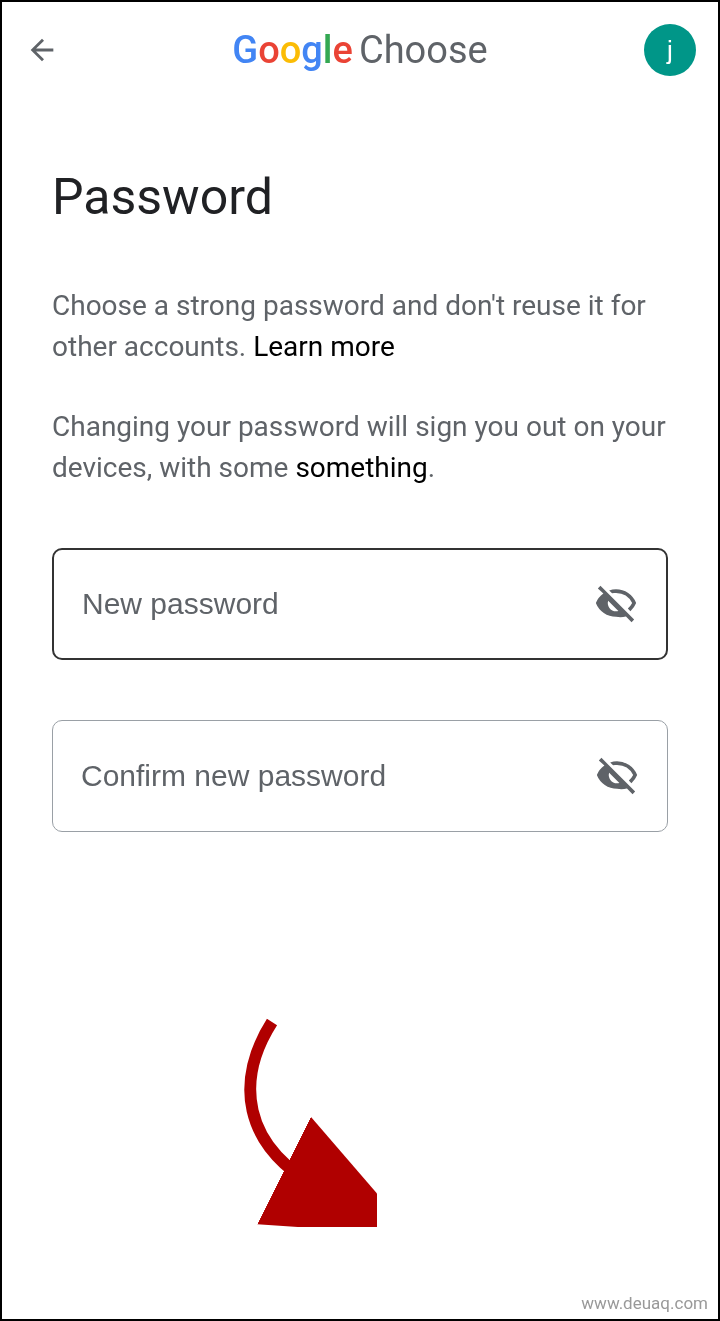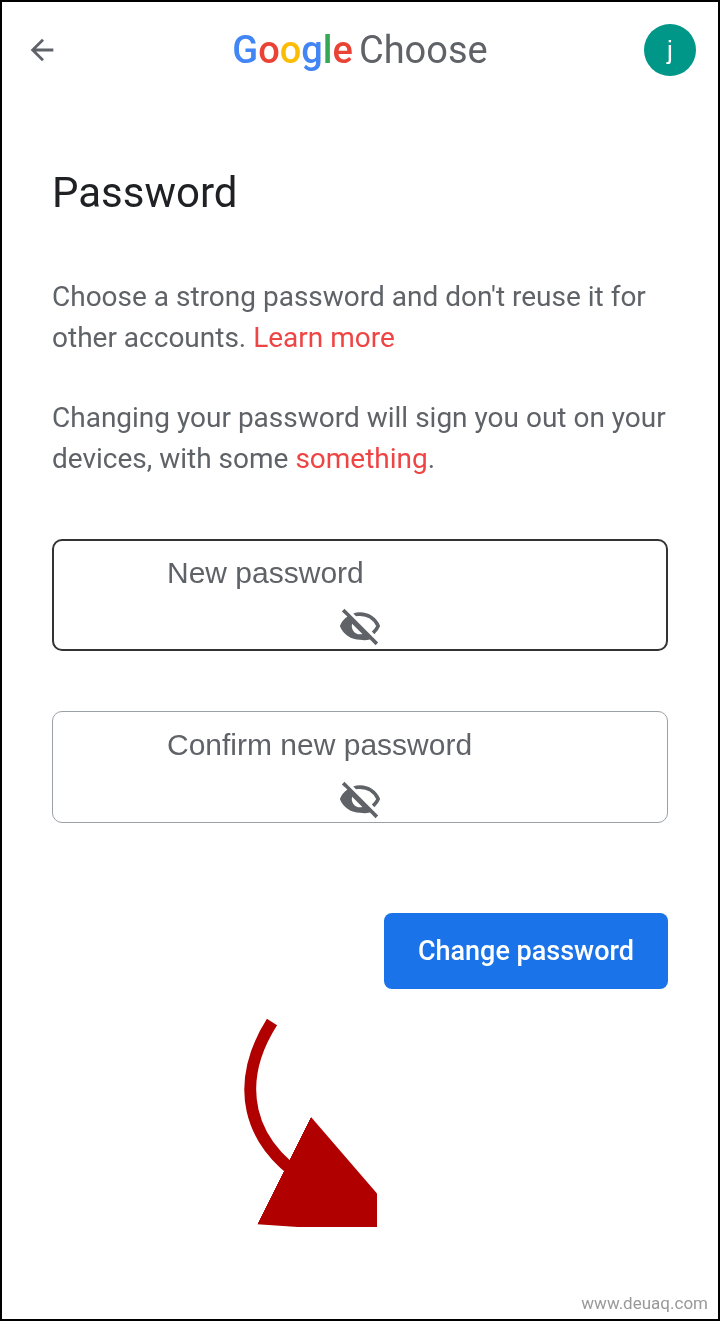--- a/index.html
+++ b/index.html
@@ -8,24 +8,24 @@
     .header { height: 96px; display: flex; align-items: center; padding: 0 20px; position: relative; }
     .back-arrow { width: 40px; height: 40px; display: flex; align-items: center; justify-content: center; cursor: pointer; }
     .title-wrap { position: absolute; left: 50%; top: 50%; transform: translate(-50%, -50%); display: flex; align-items: baseline; font-size: 38px; }
     .g-blue { color: #4285F4; font-weight: 500; }
     .g-red { color: #EA4335; font-weight: 500; }
     .g-yellow { color: #FBBC05; font-weight: 500; }
     .g-green { color: #34A853; font-weight: 500; }
     .account-word { color: #5f6368; font-weight: 400; margin-left: 6px; }
     .avatar { position: absolute; right: 22px; top: 22px; width: 52px; height: 52px; border-radius: 50%; background: #009688; color: #fff; display: flex; align-items: center; justify-content: center; font-size: 26px; font-family: Arial; }
     .content { padding: 0 50px; }
-    .page-title { font-size: 42px; color: #202124; font-weight: 400; margin-top: 70px; margin-bottom: 60px; }
+    .page-title { font-size: 50px; color: #202124; font-weight: 400; margin-top: 70px; margin-bottom: 60px; }
     .desc { font-size: 28px; color: #5f6368; line-height: 1.45; margin-bottom: 40px; }
-    .link { color: #ef4444; cursor: pointer; }
-    .input-box { width: 100%; height: 112px; border: 2px solid #333; border-radius: 10px; margin-top: 60px; display: flex; align-items: center; padding: 0 28px; flex-direction: column; }
+    .link { color: #000000; cursor: pointer; }
+    .input-box { width: 100%; height: 112px; border: 2px solid #333; border-radius: 10px; margin-top: 60px; display: flex; align-items: center; padding: 0 28px; }
     .input-box.light { border-color: #9aa0a6; border-width: 1px; justify-content: center; }
     .input-field { flex: 1; border: none; outline: none; font-size: 30px; color: #5f6368; background: transparent; }
     .input-field::placeholder { color: #5f6368; }
     .eye-icon { width: 44px; height: 44px; display: flex; align-items: center; justify-content: center; cursor: pointer; }
     .strength { padding: 0 30px; margin-top: 70px; }
     .strength-title { font-size: 27px; color: #5f6368; font-weight: 500; margin-bottom: 18px; }
     .strength-desc { font-size: 27px; color: #5f6368; line-height: 1.5; }
     .btn-row { display: flex; justify-content: flex-end; margin-top: 90px; }
     .change-btn { background: #1a73e8; color: #fff; border: none; border-radius: 8px; padding: 22px 34px; font-size: 27px; font-weight: 500; cursor: pointer; font-family: inherit;}
     .arrow-annot { position: absolute; left: 215px; top: 1015px; pointer-events: none; }
@@ -78,23 +78,20 @@
 
     <div class="input-box light" style="margin-top:60px">
       <input class="input-field" type="password" placeholder="Confirm new password" style="">
       <div class="eye-icon">
         <svg width="44" height="44" viewBox="0 0 24 24">
             <path fill="#5f6368" d="M12 6a9.77 9.77 0 0 1 8.82 5.5 9.9 9.9 0 0 1-2.37 3.02l1.42 1.42A11.8 11.8 0 0 0 23 11.5 11.83 11.83 0 0 0 12 4c-1.3 0-2.55.21-3.72.6l1.58 1.58C10.56 6.06 11.27 6 12 6zM2.1 3.51 3.51 2.1l18.39 18.39-1.41 1.41-3.06-3.06A11.7 11.7 0 0 1 12 19 11.83 11.83 0 0 1 1 11.5a11.8 11.8 0 0 1 4.11-5.18L2.1 3.51zM12 16a4.5 4.5 0 0 0 1.3-.19l-5.6-5.6A4.5 4.5 0 0 0 12 16z"></path>
           </svg>
       </div>
     </div>
 
-    <div class="btn-row">
-      <button class="change-btn">Change password</button>
-    </div>
   </div>
 
   <svg class="arrow-annot" width="160" height="210">
     <defs>
       <marker id="ah" markerWidth="12" markerHeight="12" refX="4" refY="5" orient="auto">
         <path d="M0,0 L12,5 L0,10 z" fill="#b00000"></path>
       </marker>
     </defs>
     <path d="M55,5 C20,60 20,130 110,175" stroke="#b00000" stroke-width="12" fill="none" marker-end="url(#ah)"></path>
   </svg>

